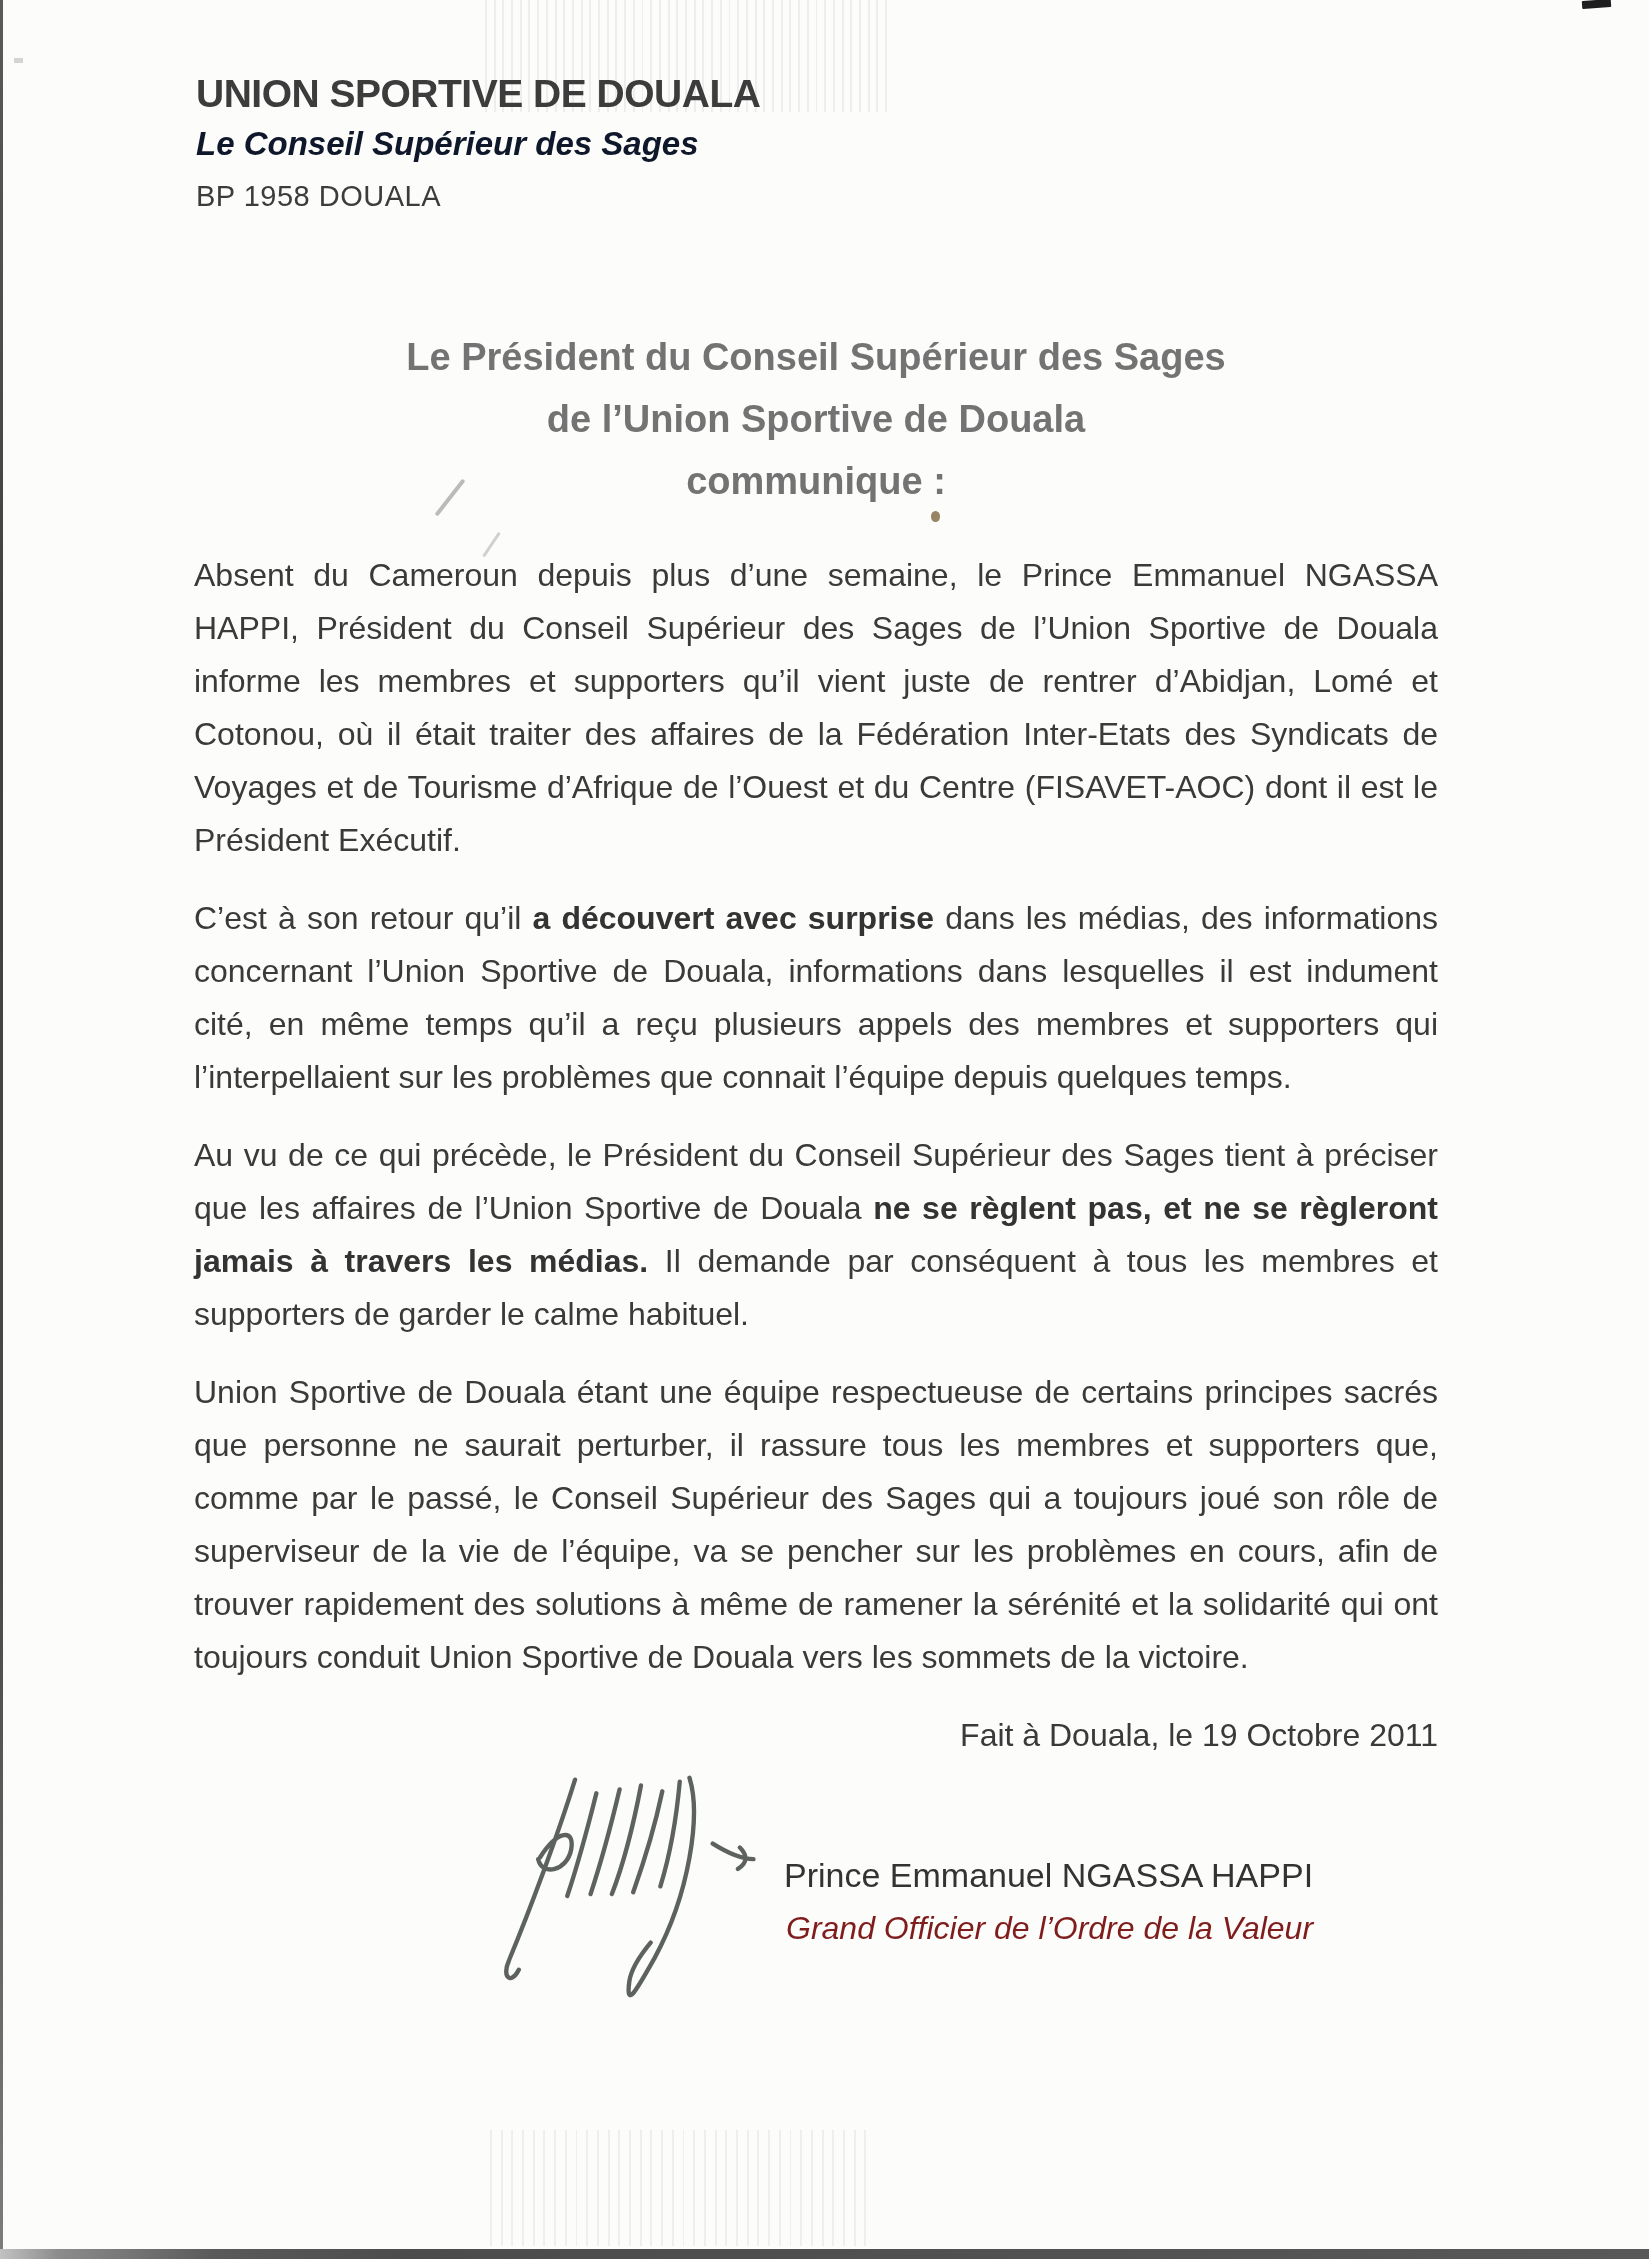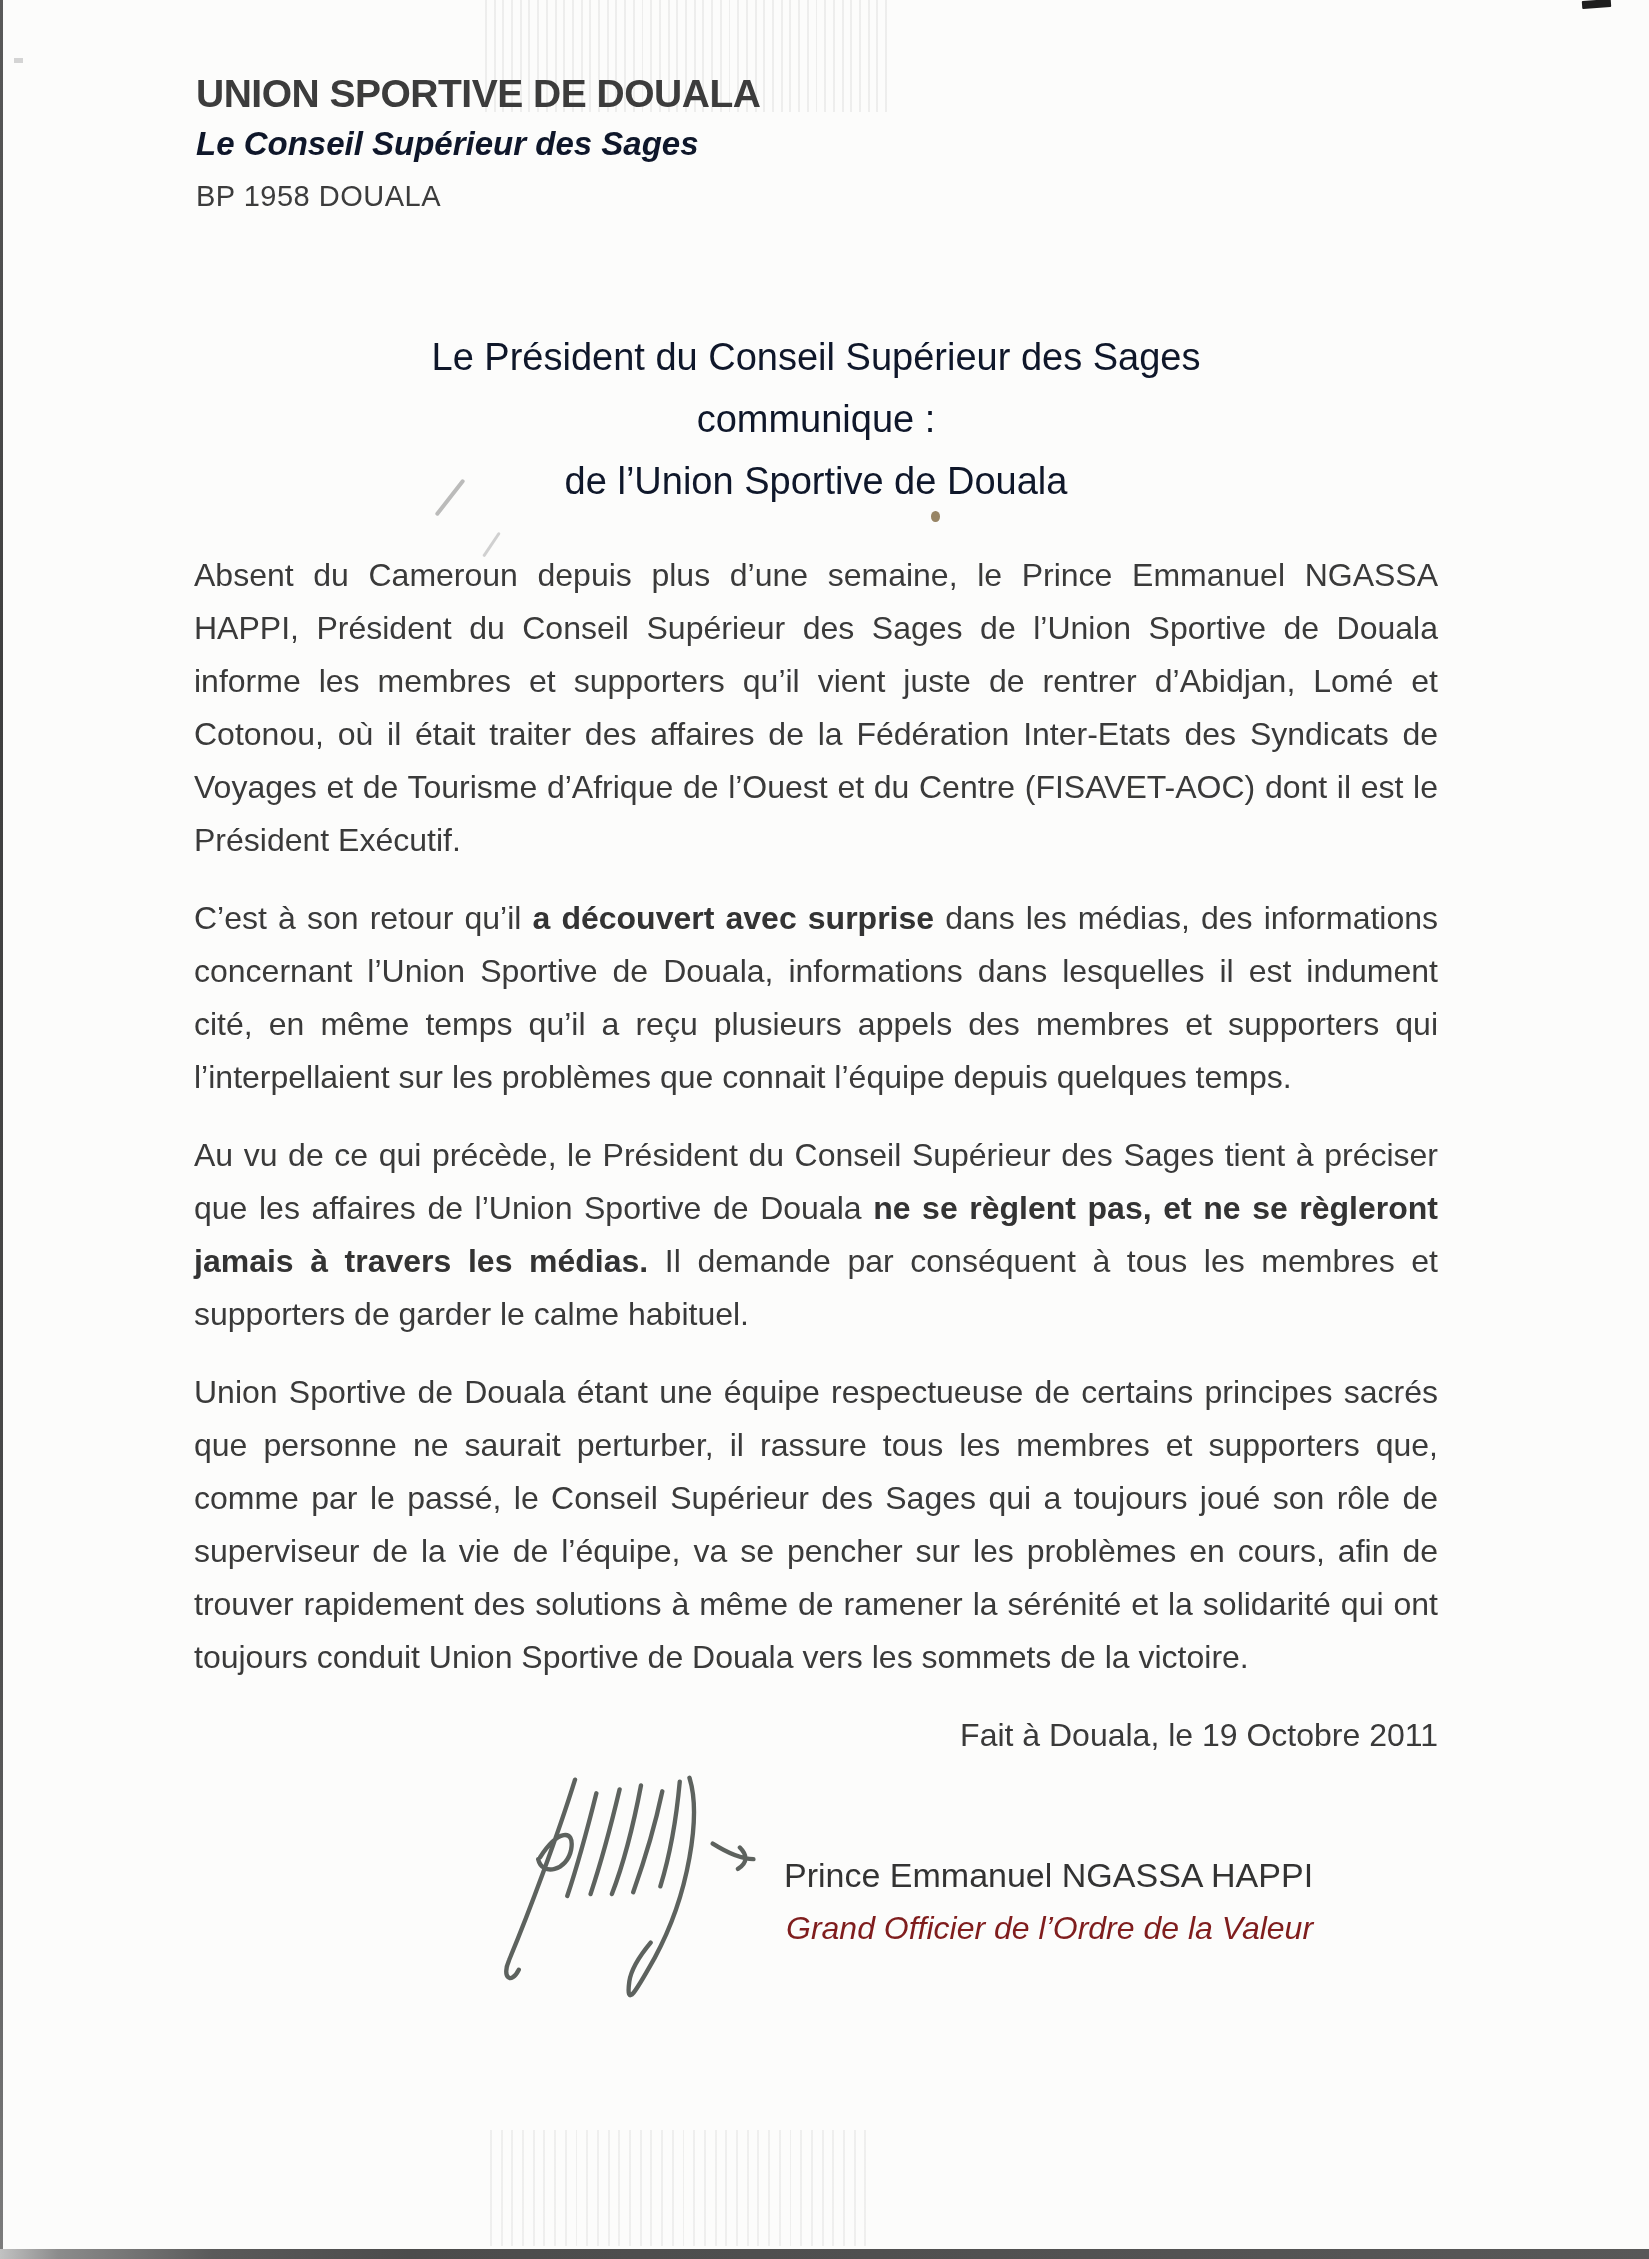--- a/index.html
+++ b/index.html
@@ -32,21 +32,21 @@
     background:repeating-linear-gradient(90deg,rgba(140,140,140,.13) 0 1.9px,rgba(0,0,0,0) 1.9px 8.7px);}
   .streaks-bottom{left:490px;top:2130px;width:378px;height:116px;
     background:repeating-linear-gradient(90deg,rgba(120,120,120,.10) 0 1.9px,rgba(0,0,0,0) 1.9px 10.7px);}
   
   .letterhead{position:absolute;left:196px;top:72px;}
   .org-name{font-size:39px;font-weight:bold;letter-spacing:-0.5px;color:#3c3c3c;}
   .council{font-size:33px;font-weight:bold;font-style:italic;margin-top:9px;color:#0f172a;}
   .po-box{font-size:29px;font-weight:normal;margin-top:17px;letter-spacing:0.5px;color:#3c3c3c;}
   
   .title-block{position:absolute;left:194px;top:326px;width:1244px;
-    text-align:center;font-weight:normal;font-size:38px;line-height:62px;color:#0f172a;}
+    text-align:center;font-weight:bold;font-size:38px;line-height:62px;color:#737373;}
   
   .content{position:absolute;left:194px;top:549px;width:1244px;
     font-size:32px;line-height:53px;text-align:justify;}
   .content p{margin:0 0 25px 0;}
   .content b{color:#333333;}
   .date-line{margin:13.6px 0 1.9px 642px;font-size:32px;text-align:right;}
   
   .closing{position:relative;height:291px;margin-top:3.9px;}
   .sig-svg{position:absolute;left:286px;top:0;}
   .signatory-name{position:absolute;left:590px;top:83px;font-size:34px;
@@ -70,22 +70,22 @@
   <div class="artifact ink-dot"></div>
 
   <header class="letterhead">
     <div class="org-name">UNION SPORTIVE DE DOUALA</div>
     <div class="council">Le Conseil Supérieur des Sages</div>
     <div class="po-box">BP 1958 DOUALA</div>
   </header>
 
   <div class="title-block">
     <div>Le Président du Conseil Supérieur des Sages</div>
+    <div>de l’Union Sportive de Douala</div>
     <div>communique :</div>
-    <div>de l’Union Sportive de Douala</div>
   </div>
 
   <main class="content">
     <p><span>Absent du Cameroun depuis plus d’une semaine, le Prince Emmanuel NGASSA HAPPI, Président du Conseil Supérieur des Sages de l’Union Sportive de Douala informe les membres et supporters qu’il vient juste de rentrer d’Abidjan, Lomé et Cotonou, où il était traiter des affaires de la Fédération Inter-Etats des Syndicats de Voyages et de Tourisme d’Afrique de l’Ouest et du Centre (FISAVET-AOC) dont il est le Président Exécutif.</span></p>
 
     <p><span>C’est à son retour qu’il </span><b>a découvert avec surprise</b><span> dans les médias, des informations concernant l’Union Sportive de Douala, informations dans lesquelles il est indument cité, en même temps qu’il a reçu plusieurs appels des membres et supporters qui l’interpellaient sur les problèmes que connait l’équipe depuis quelques temps.</span></p>
 
     <p><span>Au vu de ce qui précède, le Président du Conseil Supérieur des Sages tient à préciser que les affaires de l’Union Sportive de Douala </span><b>ne se règlent pas, et ne se règleront jamais à travers les médias.</b><span> Il demande par conséquent à tous les membres et supporters de garder le calme habituel.</span></p>
 
     <p><span>Union Sportive de Douala étant une équipe respectueuse de certains principes sacrés que personne ne saurait perturber, il rassure tous les membres et supporters que, comme par le passé,  le Conseil Supérieur des Sages qui a toujours joué son rôle de superviseur de la vie de l’équipe, va se pencher sur les problèmes en cours, afin de trouver rapidement des solutions à même de ramener la sérénité et la solidarité qui ont toujours conduit Union Sportive de Douala vers les sommets de la victoire.</span></p>

